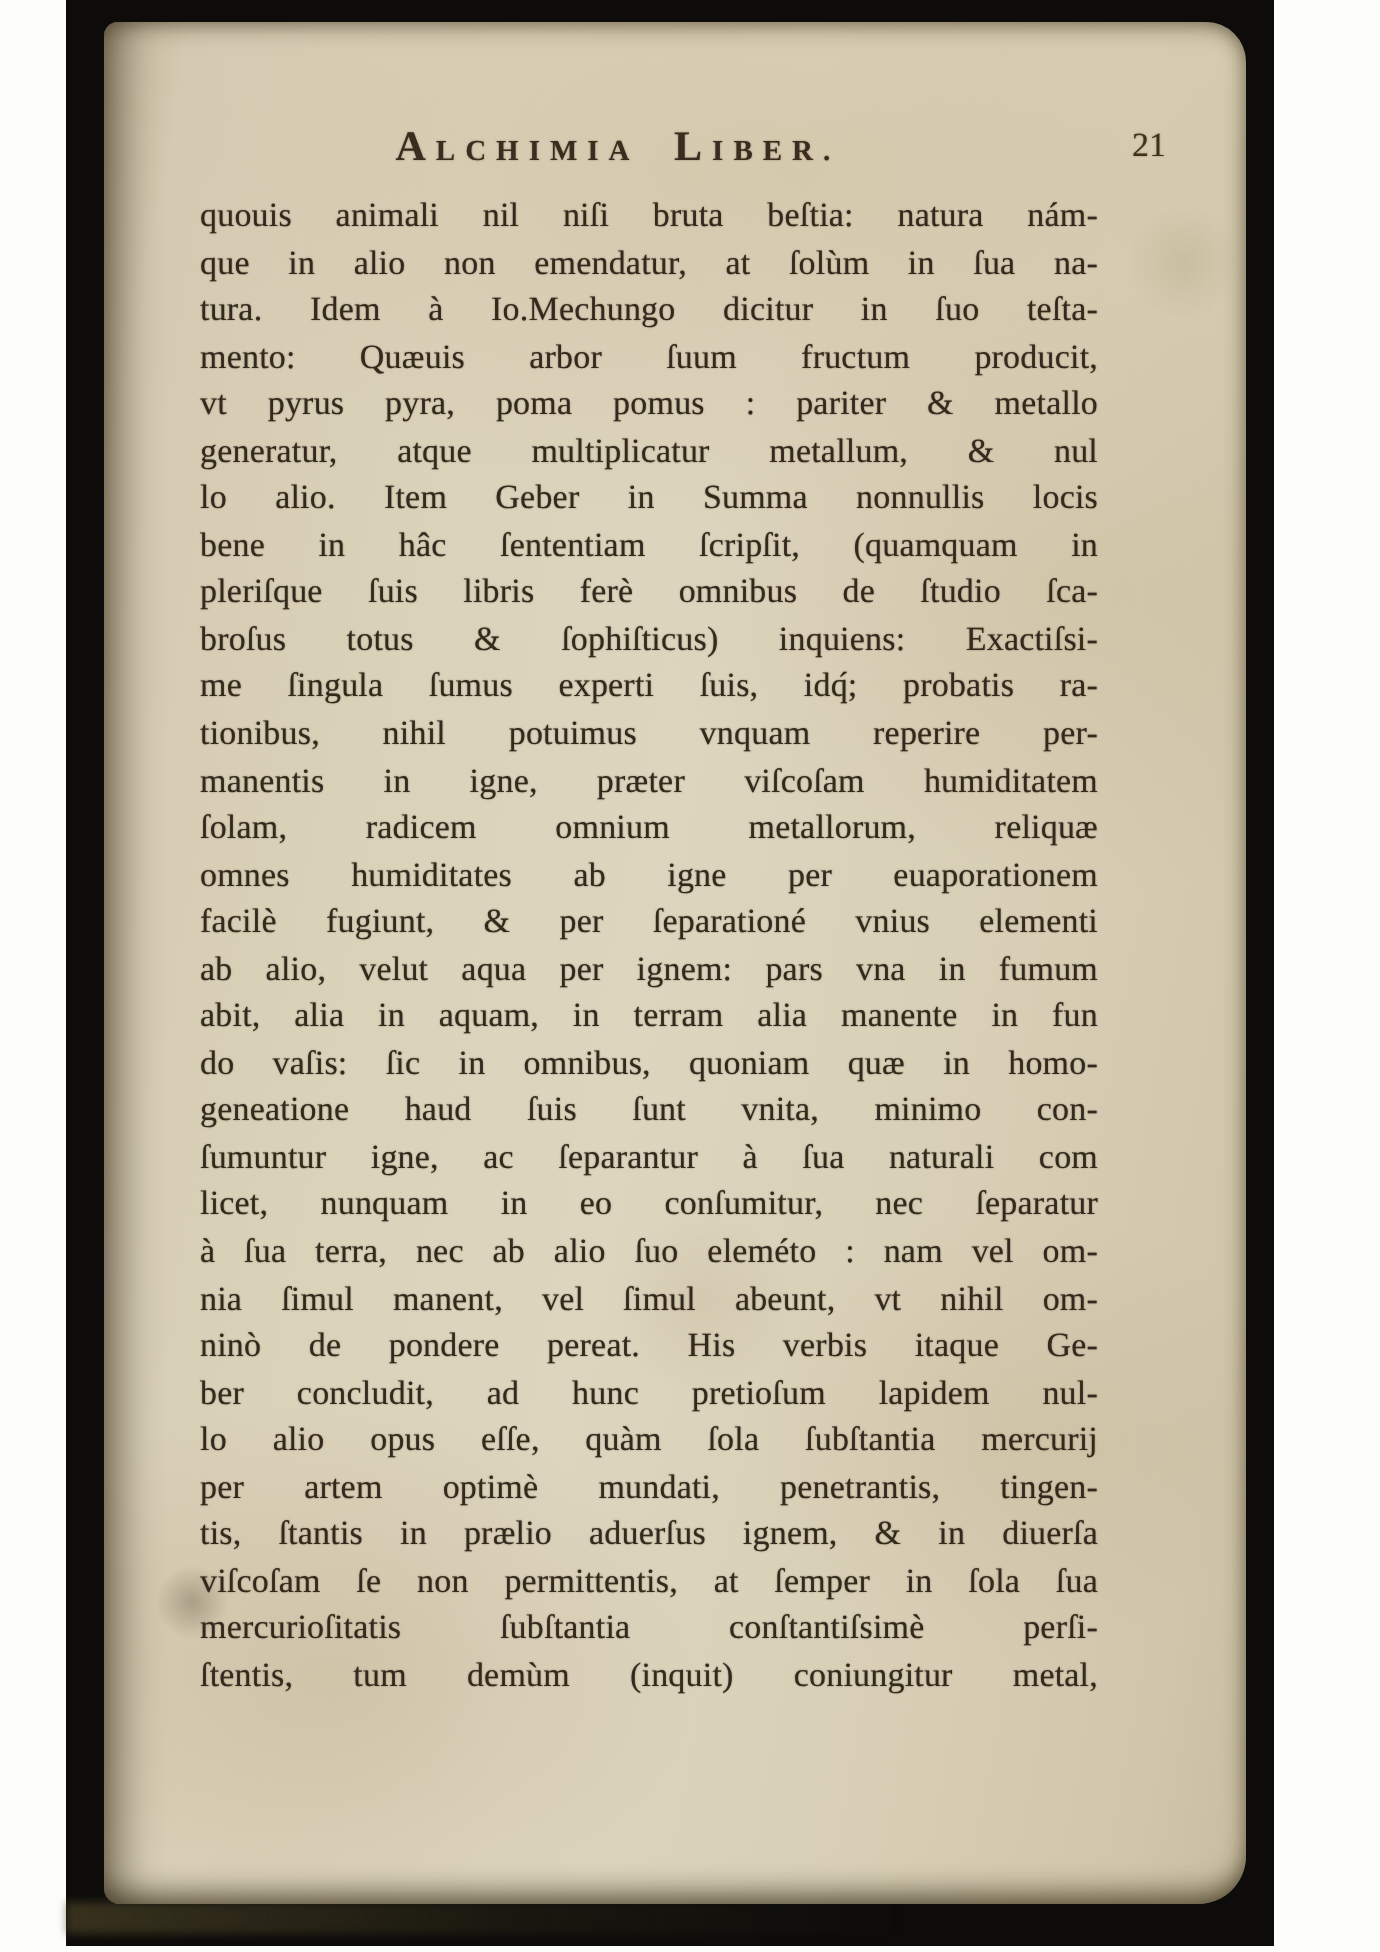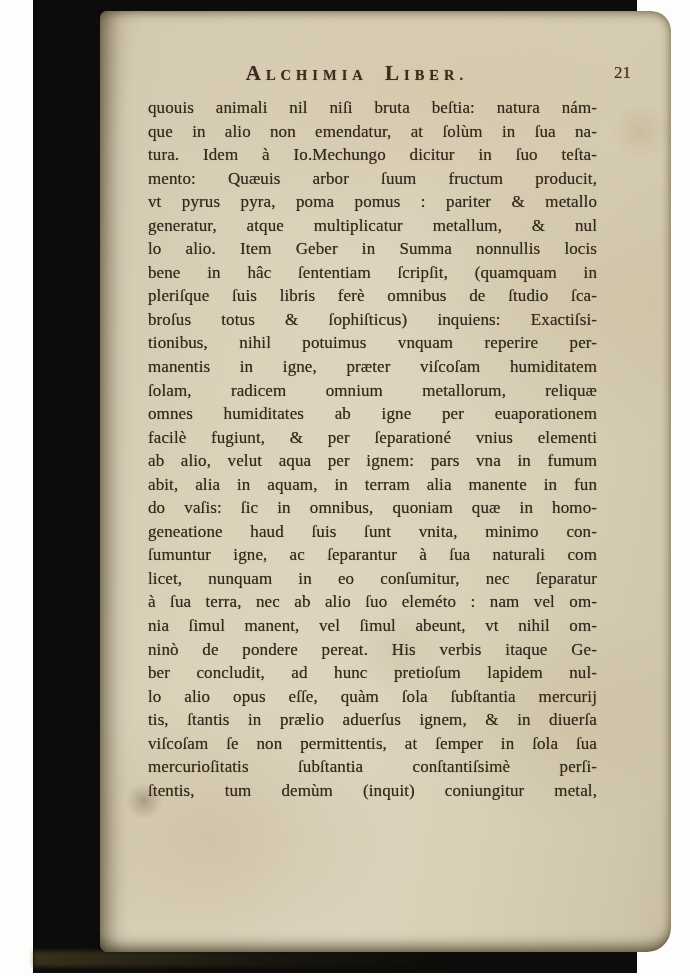--- a/index.html
+++ b/index.html
@@ -26,21 +26,20 @@
       radial-gradient(ellipse 300px 220px at 85% 30%, rgba(185,165,125,.22), rgba(0,0,0,0) 70%),
       radial-gradient(ellipse 260px 200px at 20% 88%, rgba(170,150,110,.25), rgba(0,0,0,0) 70%),
       radial-gradient(ellipse 200px 160px at 80% 75%, rgba(180,160,120,.18), rgba(0,0,0,0) 70%),
       linear-gradient(100deg,#c3b89d 0%,#d4cab1 6%,#dbd2ba 28%,#ded5bf 48%,#d8cfb6 72%,#d0c6ab 92%,#c8bda1 100%);
     border-radius:7px 20px 24px 8px;
     box-shadow:
       inset 16px 0 20px -8px rgba(45,35,18,.55),
       inset -6px 0 10px -5px rgba(70,60,35,.45),
       inset 0 7px 10px -6px rgba(70,58,32,.5),
       inset 0 -12px 14px -7px rgba(55,48,22,.65);
-    margin-left: 48px;
   }
   
   .paper::before{
     content:"";position:absolute;inset:0;border-radius:inherit;pointer-events:none;
     background:
       radial-gradient(circle 26px at 44px 790px, rgba(60,50,30,.28), rgba(0,0,0,0) 70%),
       radial-gradient(circle 40px at 540px 120px, rgba(160,140,100,.20), rgba(0,0,0,0) 70%),
       radial-gradient(circle 60px at 300px 640px, rgba(165,148,108,.14), rgba(0,0,0,0) 75%);
   }
   .running-head{
@@ -85,35 +84,37 @@
     <div class="ln">quouis animali nil niſi bruta beſtia: natura nám-</div>
     <div class="ln">que in alio non emendatur, at ſolùm in ſua na-</div>
     <div class="ln">tura. Idem à Io.Mechungo dicitur in ſuo teſta-</div>
     <div class="ln">mento: Quæuis arbor ſuum fructum producit,</div>
     <div class="ln">vt pyrus pyra, poma pomus : pariter &amp; metallo</div>
     <div class="ln">generatur, atque multiplicatur metallum, &amp; nul</div>
     <div class="ln">lo alio. Item Geber in Summa nonnullis locis</div>
     <div class="ln">bene in hâc ſententiam ſcripſit, (quamquam in</div>
     <div class="ln">pleriſque ſuis libris ferè omnibus de ſtudio ſca-</div>
     <div class="ln">broſus totus &amp; ſophiſticus) inquiens: Exactiſsi-</div>
+    <div class="ln">me ſingula ſumus experti ſuis, idq́; probatis ra-</div>
     <div class="ln">tionibus, nihil potuimus vnquam reperire per-</div>
     <div class="ln">manentis in igne, præter viſcoſam humiditatem</div>
     <div class="ln">ſolam, radicem omnium metallorum, reliquæ</div>
     <div class="ln">omnes humiditates ab igne per euaporationem</div>
     <div class="ln">facilè fugiunt, &amp; per ſeparationé vnius elementi</div>
     <div class="ln">ab alio, velut aqua per ignem: pars vna in fumum</div>
     <div class="ln">abit, alia in aquam, in terram alia manente in fun</div>
     <div class="ln">do vaſis: ſic in omnibus, quoniam quæ in homo-</div>
     <div class="ln">geneatione haud ſuis ſunt vnita, minimo con-</div>
     <div class="ln">ſumuntur igne, ac ſeparantur à ſua naturali com</div>
     <div class="ln">licet, nunquam in eo conſumitur, nec ſeparatur</div>
     <div class="ln">à ſua terra, nec ab alio ſuo eleméto : nam vel om-</div>
     <div class="ln">nia ſimul manent, vel ſimul abeunt, vt nihil om-</div>
     <div class="ln">ninò de pondere pereat. His verbis itaque Ge-</div>
     <div class="ln">ber concludit, ad hunc pretioſum lapidem nul-</div>
     <div class="ln">lo alio opus eſſe, quàm ſola ſubſtantia mercurij</div>
+    <div class="ln">per artem optimè mundati, penetrantis, tingen-</div>
     <div class="ln">tis, ſtantis in prælio aduerſus ignem, &amp; in diuerſa</div>
     <div class="ln">viſcoſam ſe non permittentis, at ſemper in ſola ſua</div>
     <div class="ln">mercurioſitatis ſubſtantia conſtantiſsimè perſi-</div>
     <div class="ln">ſtentis, tum demùm (inquit) coniungitur metal,</div>
   </div>
 
 </div>
 
 </body></html>

